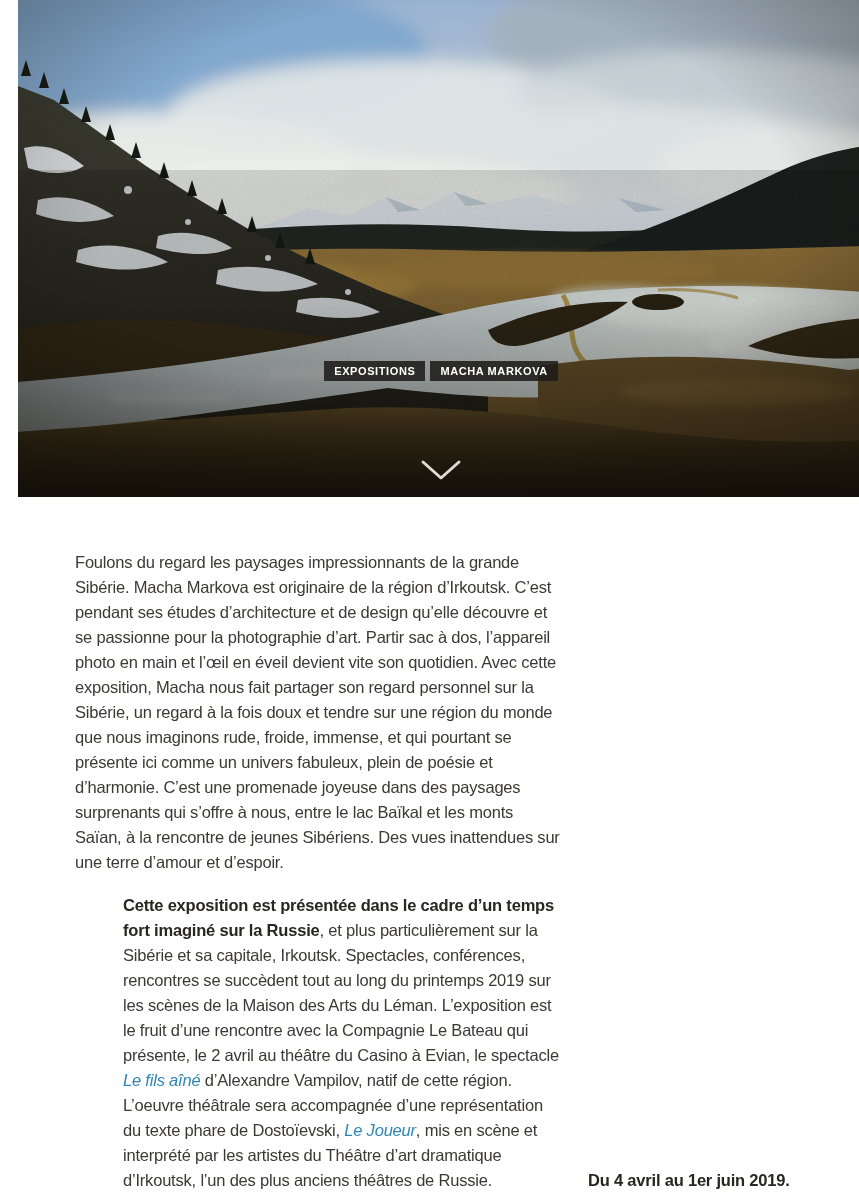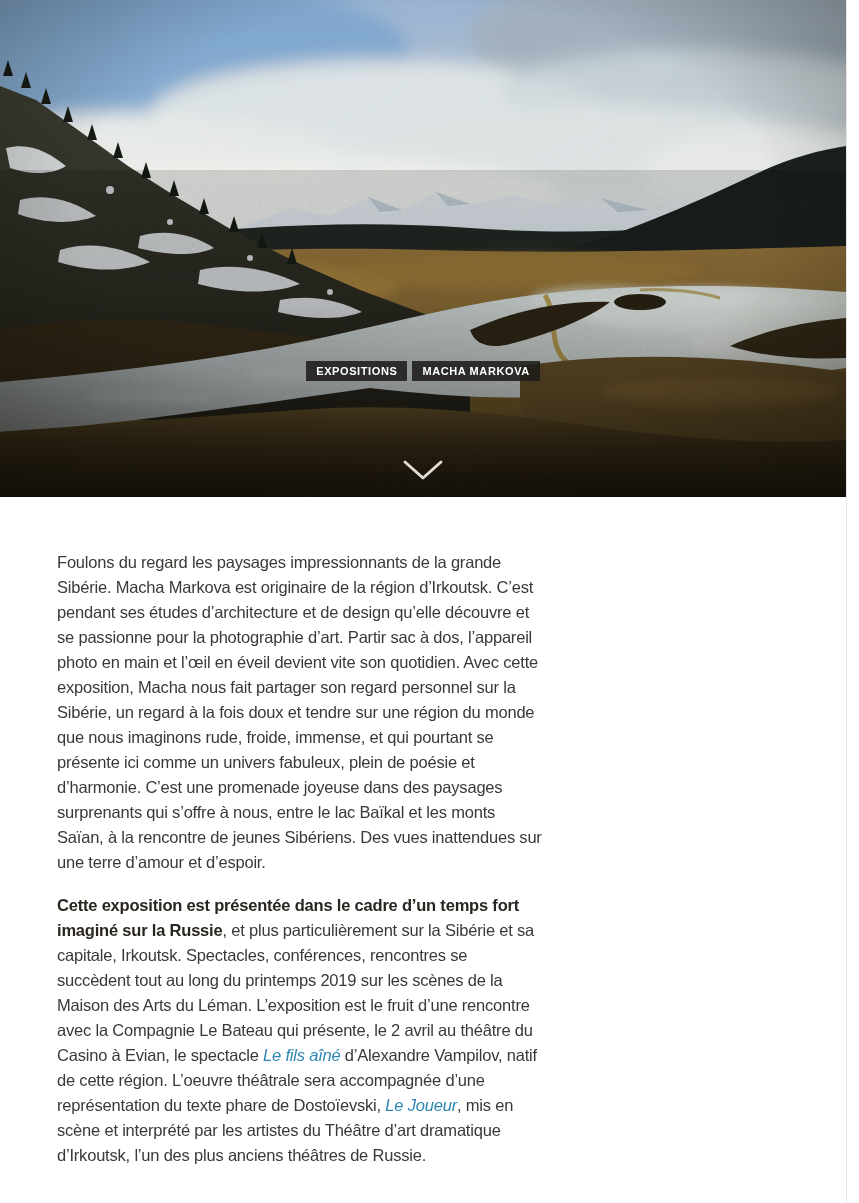--- a/index.html
+++ b/index.html
@@ -1,18 +1,18 @@
 <!DOCTYPE html>
 <html><head>
 <meta charset="utf-8">
 <style>
   * { margin:0; padding:0; box-sizing:border-box; }
   html,body { background:#ffffff; }
   body { font-family:"Liberation Sans", sans-serif; }
-  .page { position:relative; width:859px; height:1203px; background:#ffffff; overflow:hidden; }
+  .page { position:relative; width:859px; height:1203px; background:#ffffff; overflow:hidden;padding-left:18px; }
   .content-col { position:relative; width:847px; height:1203px; border-right:1px solid #e6e6e6; background:#ffffff; }
 
   
   .hero { position:relative; width:846px; height:497px; overflow:hidden; background:#6b5a3a; }
   .hero svg.art { display:block; width:846px; height:497px; }
   .hero-overlay { position:absolute; left:0; top:0; width:100%; height:100%; }
 
   .breadcrumb { position:absolute; top:361px; left:0; width:100%; display:flex; justify-content:center; gap:5px; }
   .crumb-tag {
     display:inline-block; background:rgba(30,29,26,0.88); color:#ffffff;
@@ -24,21 +24,21 @@
     font-family:"DejaVu Sans", sans-serif; font-weight:800; font-size:36px; letter-spacing:0.5px;
     color:#e9e4da; text-shadow:0 2px 7px rgba(25,18,6,0.55), 0 0 2px rgba(35,26,10,0.45);
   }
   .chevron-wrap { position:absolute; top:459px; left:0; width:100%; display:flex; justify-content:center; cursor:pointer; }
   .chevron-wrap svg { display:block; }
 
   
   main.layout { display:flex; align-items:flex-end; padding:53px 30px 0 57px; }
   .article-col { width:485px; color:#3c3835; font-size:16.5px; line-height:25px; letter-spacing:-0.2px; }
   .article-col p { margin:0; }
-  .article-col p + p { margin-top:18px; }
+  .article-col p + p { margin-top:18px;margin-left:48px; }
   .article-col strong { font-weight:700; color:#29251f; }
   a.inline-link { color:#2e86b2; font-style:italic; text-decoration:none; cursor:pointer; }
   aside.dates { margin-left:28px; width:240px; color:#29251f; font-weight:700; font-size:16.5px; line-height:25px; letter-spacing:-0.2px; }
   aside.dates p { margin:0; }
 </style>
 </head>
 <body>
 
 <div class="page">
   <div class="content-col">
@@ -199,17 +199,18 @@
       </div>
     </header>
 
     <main class="layout">
       <article class="article-col">
         <p>Foulons du regard les paysages impressionnants de la grande Sibérie. Macha Markova est originaire de la région d’Irkoutsk. C’est pendant ses études d’architecture et de design qu’elle découvre et se passionne pour la photographie d’art. Partir sac à dos, l’appareil photo en main et l’œil en éveil devient vite son quotidien. Avec cette exposition, Macha nous fait partager son regard personnel sur la Sibérie, un regard à la fois doux et tendre sur une région du monde que nous imaginons rude, froide, immense, et qui pourtant se présente ici comme un univers fabuleux, plein de poésie et d’harmonie. C’est une promenade joyeuse dans des paysages surprenants qui s’offre à nous, entre le lac Baïkal et les monts Saïan, à la rencontre de jeunes Sibériens. Des vues inattendues sur une terre d’amour et d’espoir.</p>
         <p><strong>Cette exposition est présentée dans le cadre d’un temps fort imaginé sur la Russie</strong><span>, et plus particulièrement sur la Sibérie et sa capitale, Irkoutsk. Spectacles, conférences, rencontres se succèdent tout au long du printemps 2019 sur les scènes de la Maison des Arts du Léman. L’exposition est le fruit d’une rencontre avec la Compagnie Le Bateau qui présente, le 2 avril au théâtre du Casino à Evian, le spectacle </span><a class="inline-link" href="#">Le fils aîné</a><span> d’Alexandre Vampilov, natif de cette région. L’oeuvre théâtrale sera accompagnée d’une représentation du texte phare de Dostoïevski, </span><a class="inline-link" href="#">Le Joueur</a><span>, mis en scène et interprété par les artistes du Théâtre d’art dramatique d’Irkoutsk, l’un des plus anciens théâtres de Russie.</span></p>
       </article>
 
       <aside class="dates">
+        <p>Du 4 avril au 1er juin 2019.</p>
       </aside>
     </main>
 
   </div>
 </div>
 
 </body></html>

